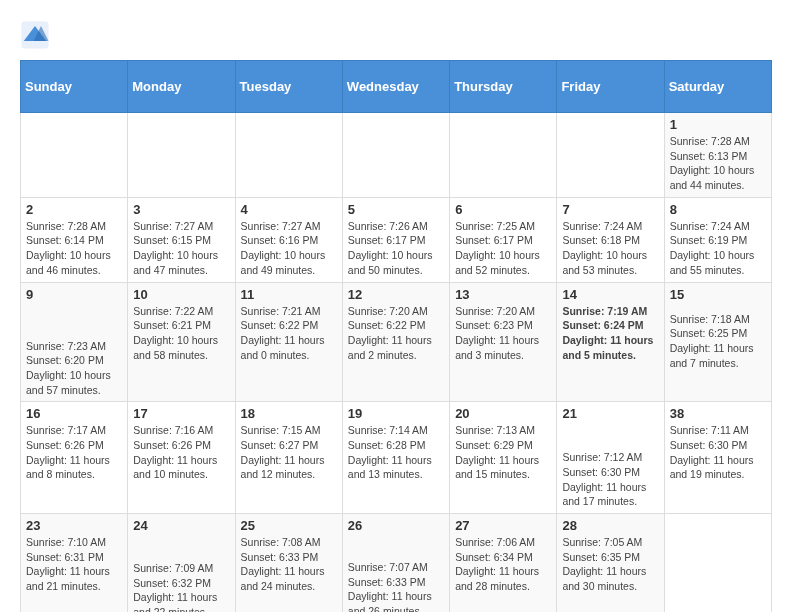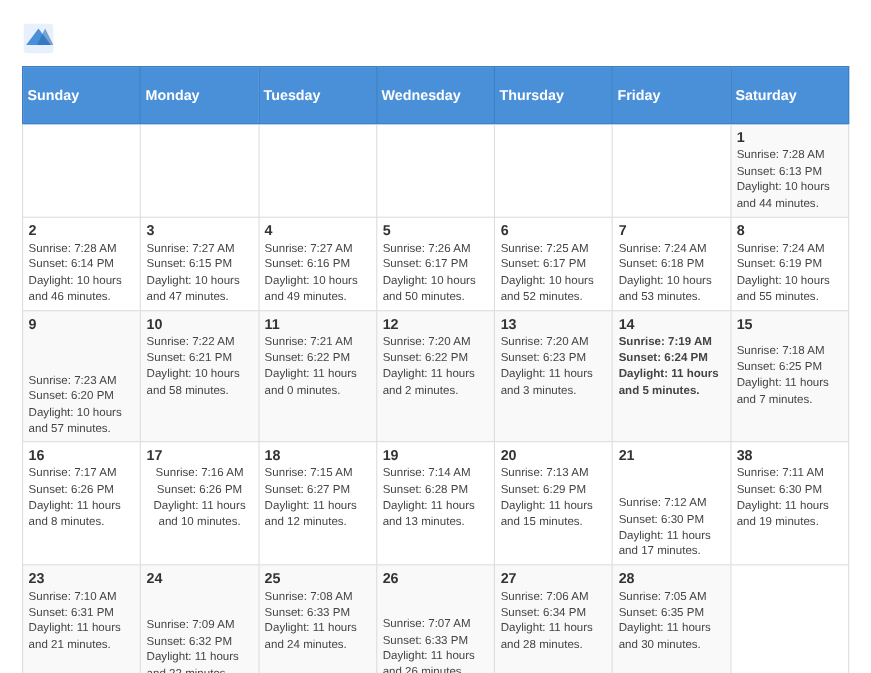--- a/index.html
+++ b/index.html
@@ -225,21 +225,21 @@
       </tr>
       <tr>
         <td>
           <span class="day-number">16</span>
           <div class="day-info" style="white-space: pre-line;">Sunrise: 7:17 AM
 Sunset: 6:26 PM
 Daylight: 11 hours and 8 minutes.</div>
         </td>
         <td>
           <span class="day-number">17</span>
-          <div class="day-info" style="white-space: pre-line; text-align: center;">Sunrise: 7:16 AM
+          <div class="day-info" style="white-space: pre-line;">Sunrise: 7:16 AM
 Sunset: 6:26 PM
 Daylight: 11 hours and 10 minutes.</div>
         </td>
         <td>
           <span class="day-number">18</span>
           <div class="day-info" style="white-space: pre-line;">Sunrise: 7:15 AM
 Sunset: 6:27 PM
 Daylight: 11 hours and 12 minutes.</div>
         </td>
         <td>

